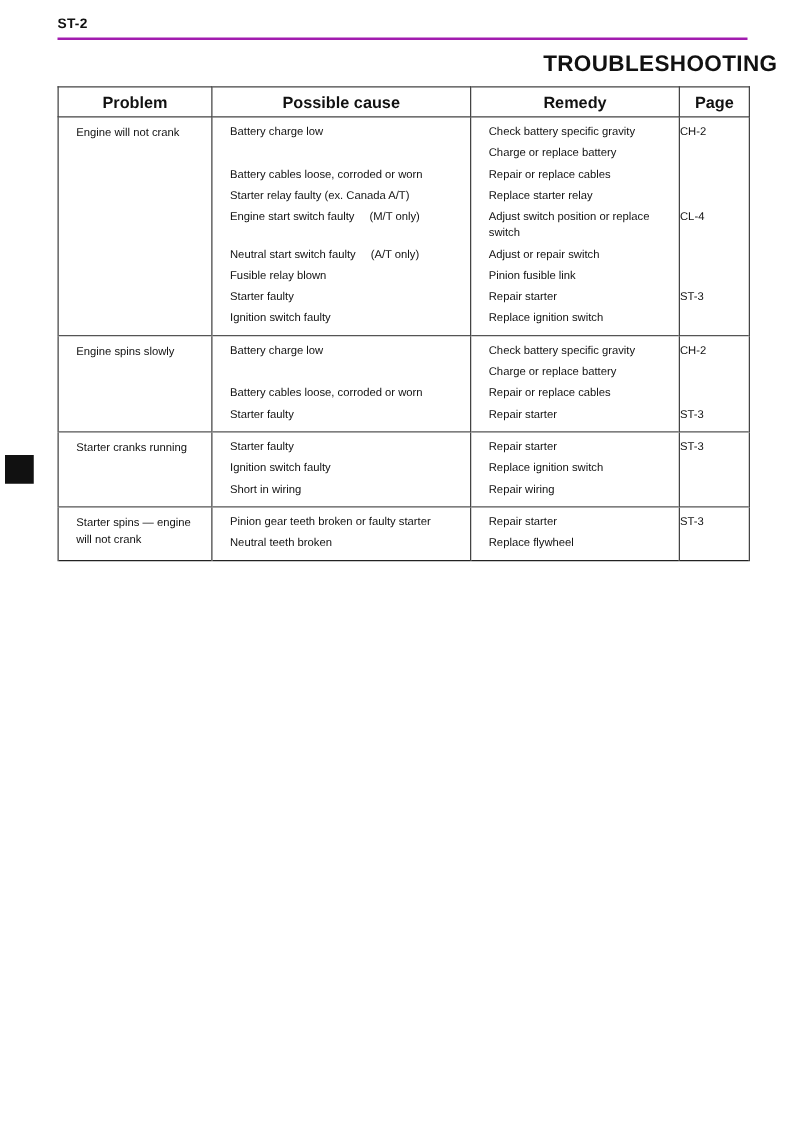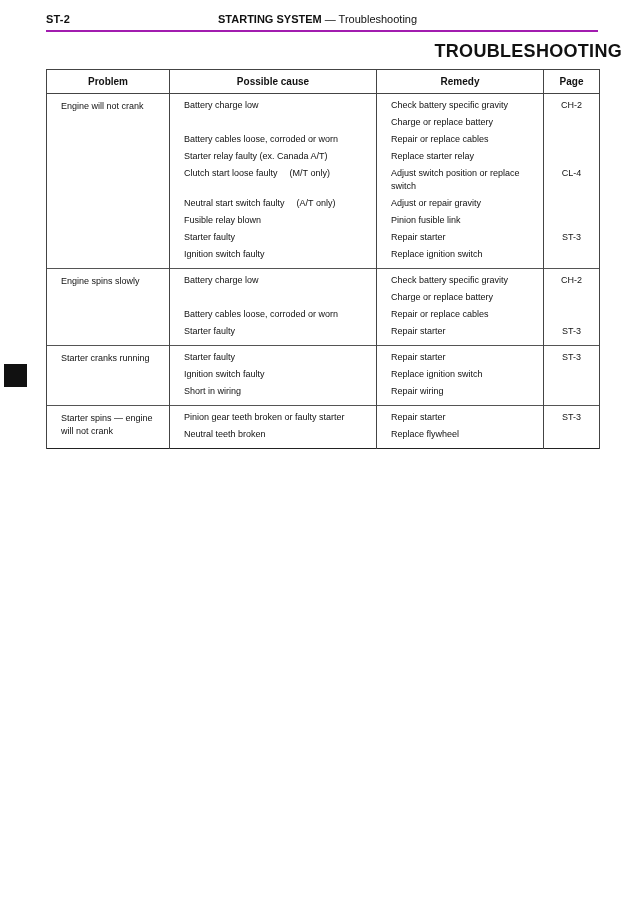--- a/index.html
+++ b/index.html
@@ -5,41 +5,40 @@
   html, body { margin:0; padding:0; background:#ffffff; }
   body { width:640px; height:904px; position:relative; overflow:hidden; font-family:"Liberation Sans", sans-serif; color:#111; }
   .header { position:absolute; left:46px; top:13px; width:552px; height:17px; border-bottom:2px solid #a21caf; }
   .header .code { position:absolute; left:0; top:0; font-weight:bold; font-size:11px; letter-spacing:0.2px; }
   .header .section { position:absolute; left:172px; top:0; font-size:11px; white-space:nowrap; }
   .header .section b { font-weight:bold; }
   .title { position:absolute; left:0; width:640px; top:41px; text-align:right; font-weight:bold; font-size:18px; letter-spacing:0.3px; padding-left:88px; box-sizing:border-box; }
   .title span { display:inline-block; transform:translateX(-18px); }
   .tab-marker { position:absolute; left:4px; top:364px; width:23px; height:23px; background:#111; }
   table.ts { position:absolute; left:46px; top:69px; width:553px; border-collapse:collapse; font-size:9px; table-layout:fixed; border:1.5px solid #222; }
-  table.ts th { font-weight:bold; font-size:10px; height:21px; border:1px solid #444; text-align:center; vertical-align:middle; }
+  table.ts th { font-weight:bold; font-size:13px; height:21px; border:1px solid #444; text-align:center; vertical-align:middle; }
   table.ts td { border-left:1px solid #444; border-right:1px solid #444; vertical-align:top; padding:0; }
   table.ts tr.group td { border-top:1px solid #555; }
   .col-problem { width:123px; }
   .col-cause { width:207px; }
   .col-remedy { width:167px; }
   .col-page { width:56px; }
   .cell-problem { padding:6px 4px 0 14px !important; line-height:13px; }
   .line { height:17px; line-height:17px; white-space:nowrap; padding-left:14px; }
   .line.tall { height:30px; line-height:13px; white-space:normal; padding-top:2px; box-sizing:border-box; }
-  .page-line { height:17px; line-height:17px; text-align:center; }
+  .page-line { height:17px; line-height:17px; }
   .page-line.tall { height:30px; }
   .cell-inner { padding-top:3px; padding-bottom:5px; }
   .paren { margin-left:12px; }
 </style>
 </head>
 <body>
 
 <div class="header">
   <span class="code">ST-2</span>
-  <span class="section"><b>STARTING SYSTEM</b><span> — Troubleshooting</span></span>
 </div>
 
 <div class="title"><span>TROUBLESHOOTING</span></div>
 
 <div class="tab-marker"></div>
 
 <table class="ts">
   <colgroup>
     <col class="col-problem">
       <col class="col-cause">
@@ -56,35 +55,35 @@
   </thead>
   <tbody id="tbody">
       <tr class="group">
         <td class="cell-problem">Engine will not crank</td>
         <td>
           <div class="cell-inner">
             <div class="line"><span>Battery charge low</span></div>
             <div class="line"><span></span></div>
             <div class="line"><span>Battery cables loose, corroded or worn</span></div>
             <div class="line"><span>Starter relay faulty (ex. Canada A/T)</span></div>
-            <div class="line tall" style="white-space: nowrap; line-height: 17px; padding-top: 0px;"><span>Clutch start loose faulty</span><span class="paren">(M/T only)</span></div>
+            <div class="line tall" style="white-space: nowrap; line-height: 17px; padding-top: 0px;"><span>Engine start switch faulty</span><span class="paren">(M/T only)</span></div>
             <div class="line"><span>Neutral start switch faulty</span><span class="paren">(A/T only)</span></div>
             <div class="line"><span>Fusible relay blown</span></div>
             <div class="line"><span>Starter faulty</span></div>
             <div class="line"><span>Ignition switch faulty</span></div>
           </div>
         </td>
         <td>
           <div class="cell-inner">
             <div class="line">Check battery specific gravity</div>
             <div class="line">Charge or replace battery</div>
             <div class="line">Repair or replace cables</div>
             <div class="line">Replace starter relay</div>
             <div class="line tall">Adjust switch position or replace switch</div>
-            <div class="line">Adjust or repair gravity</div>
+            <div class="line">Adjust or repair switch</div>
             <div class="line">Pinion fusible link</div>
             <div class="line">Repair starter</div>
             <div class="line">Replace ignition switch</div>
           </div>
         </td>
         <td>
           <div class="cell-inner">
             <div class="page-line">CH-2</div>
             <div class="page-line"></div>
             <div class="page-line"></div>

